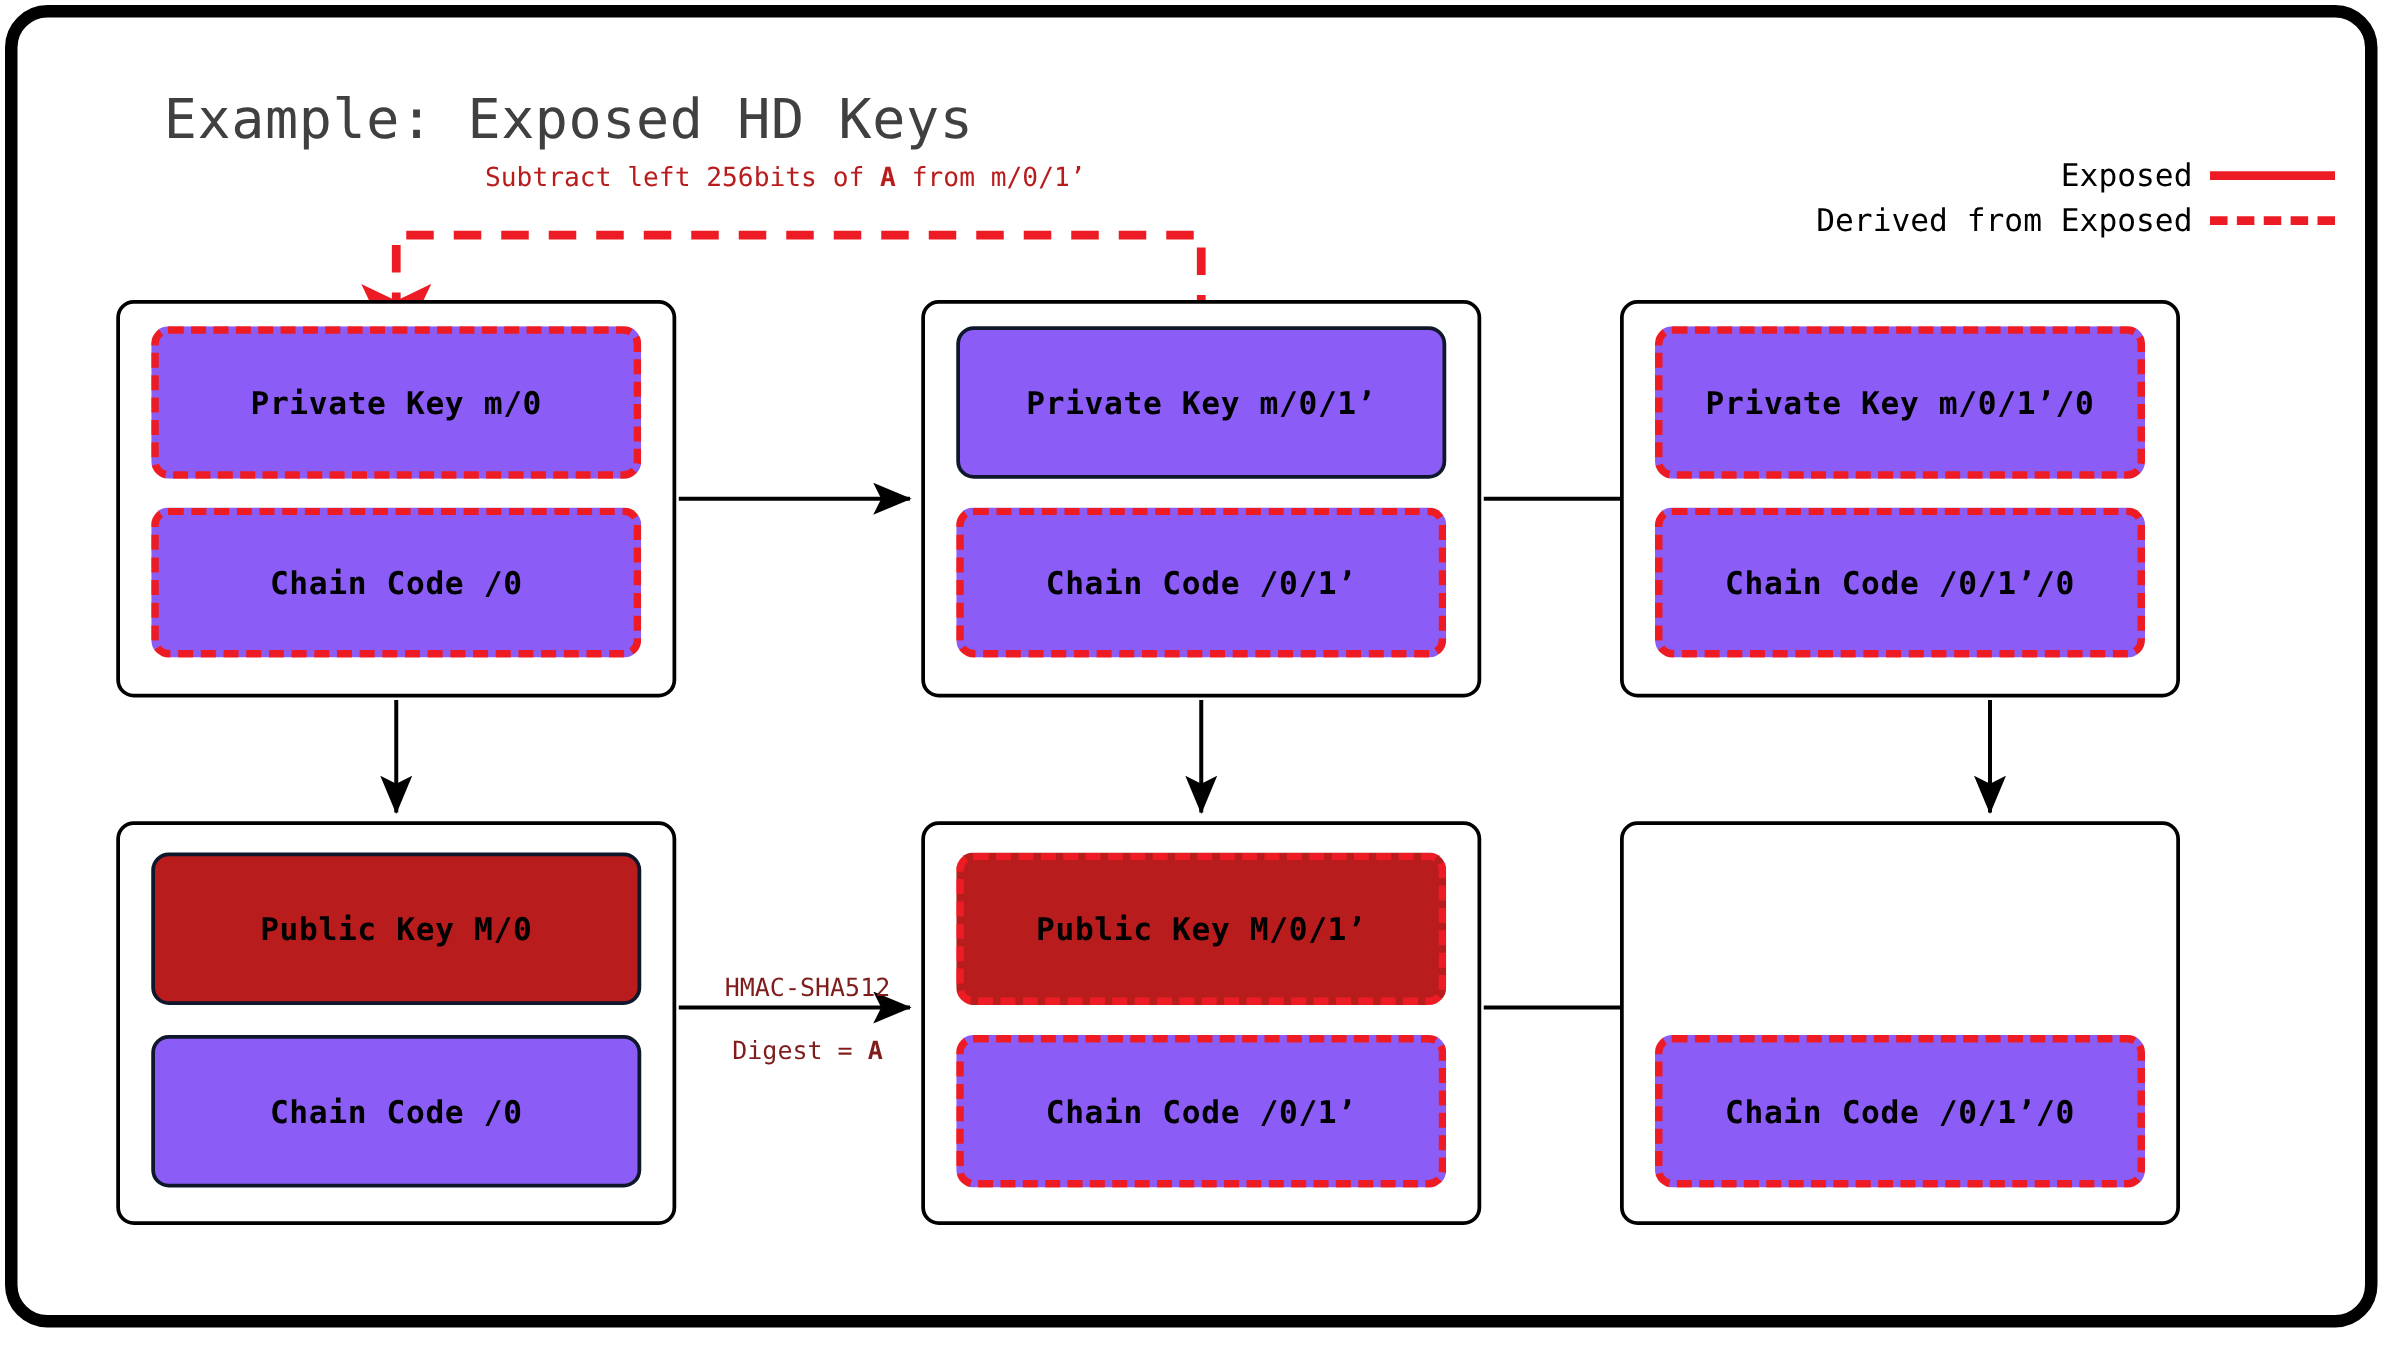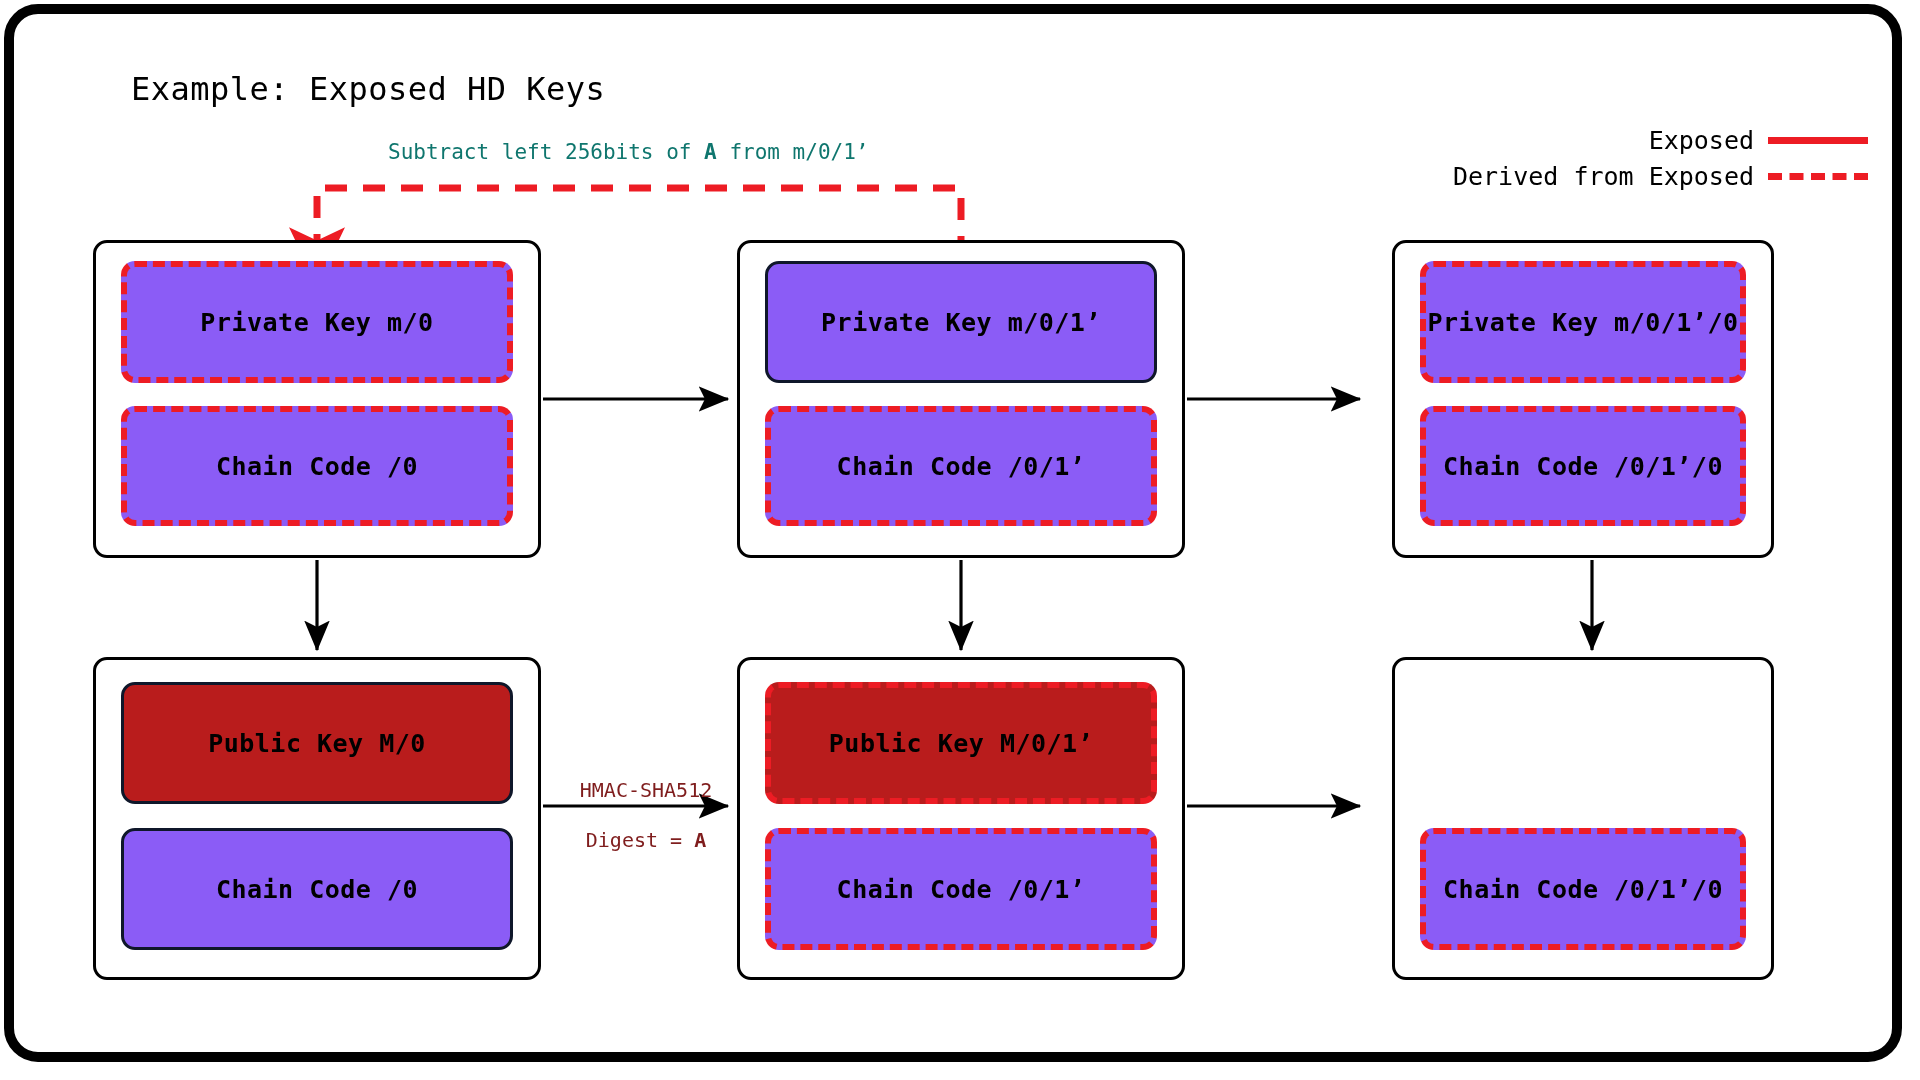--- a/index.html
+++ b/index.html
@@ -32,24 +32,24 @@
     top: 0;
     width: 1920px;
     height: 1080px;
   }
 
   
   #title {
     position: absolute;
     left: 131px;
     top: 70px;
-    font-size: 32px;
+    font-size: 44px;
     font-family: "DejaVu Sans Mono", "Liberation Mono", monospace;
     font-weight: 400;
-    color: #000000;
+    color: #404040;
     letter-spacing: 0.5px;
     white-space: nowrap;
   }
 
   
   #legend {
     position: absolute;
     right: 52px;
     top: 122px;
     width: 420px;
@@ -76,23 +76,23 @@
     border-top: 7px solid #ED1C24;
   }
   .legend-swatch.dashed {
     border-top: 7px dashed #ED1C24;
   }
 
   
   #subtract-label {
     position: absolute;
     left: 388px;
-    top: 140px;
+    top: 130px;
     font-size: 21px;
-    color: #0f766e;
+    color: #b91c1c;
     white-space: nowrap;
     font-family: "DejaVu Sans Mono", "Liberation Mono", monospace;
   }
   #subtract-label b { font-weight: 700; }
 
   
   .card {
     position: absolute;
     box-sizing: border-box;
     background: #ffffff;
@@ -115,21 +115,21 @@
   }
   .slot.priv { background: #8b5cf6; }
   .slot.pub  { background: #b91c1c; }
   .slot.cc   { background: #8b5cf6; }
   .slot.exposed { border: 3px solid #0f172a; text-align: center; }
   .slot.derived { border: 6px dashed #ED1C24; }
 
   
   .col0 { left: 93px;  width: 448px; }
   .col1 { left: 737px; width: 448px; }
-  .col2 { left: 1392px; width: 382px; }
+  .col2 { left: 1296px; width: 448px; }
   
   .rowTop { top: 240px; height: 318px; }
   .rowBot { top: 657px; height: 323px; }
 
   
   .slot-a { left: 25px; right: 25px; top: 18px; height: 122px; }
   .slot-b { left: 25px; right: 25px; top: 163px; height: 120px; }
   .slot-a-bot { left: 25px; right: 25px; top: 22px; height: 122px; }
   .slot-b-bot { left: 25px; right: 25px; top: 168px; height: 122px; }
 

